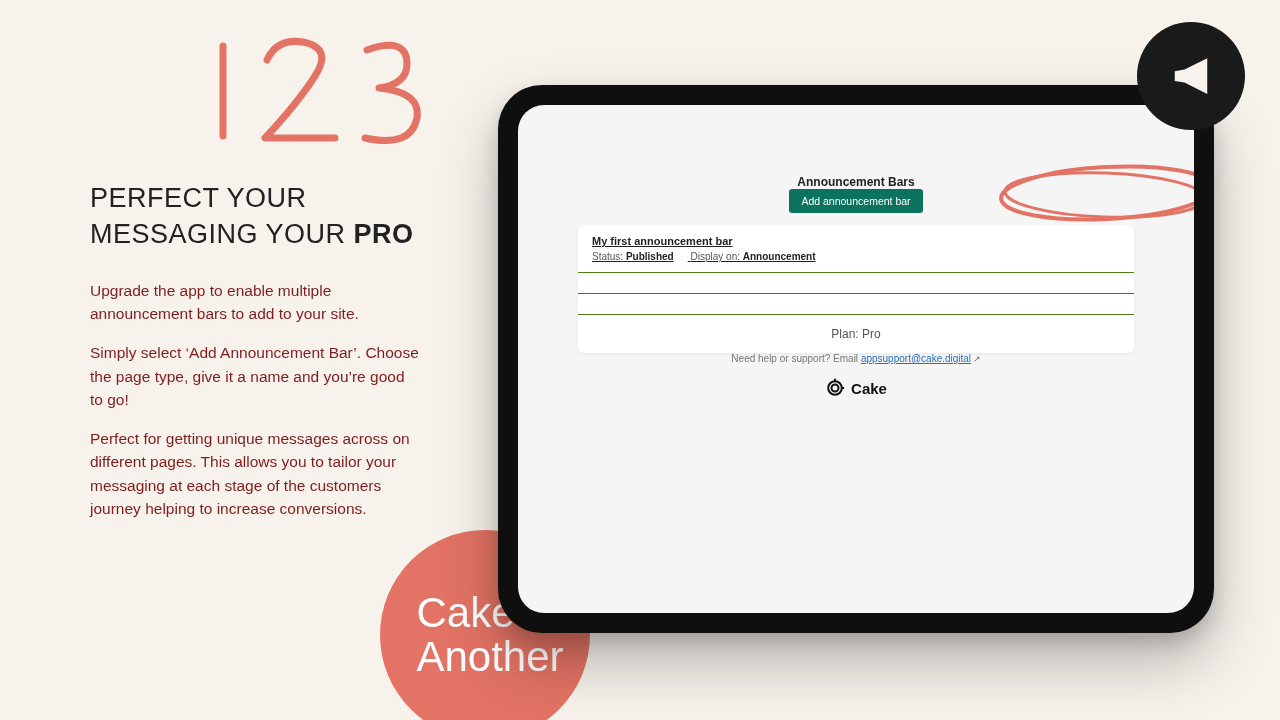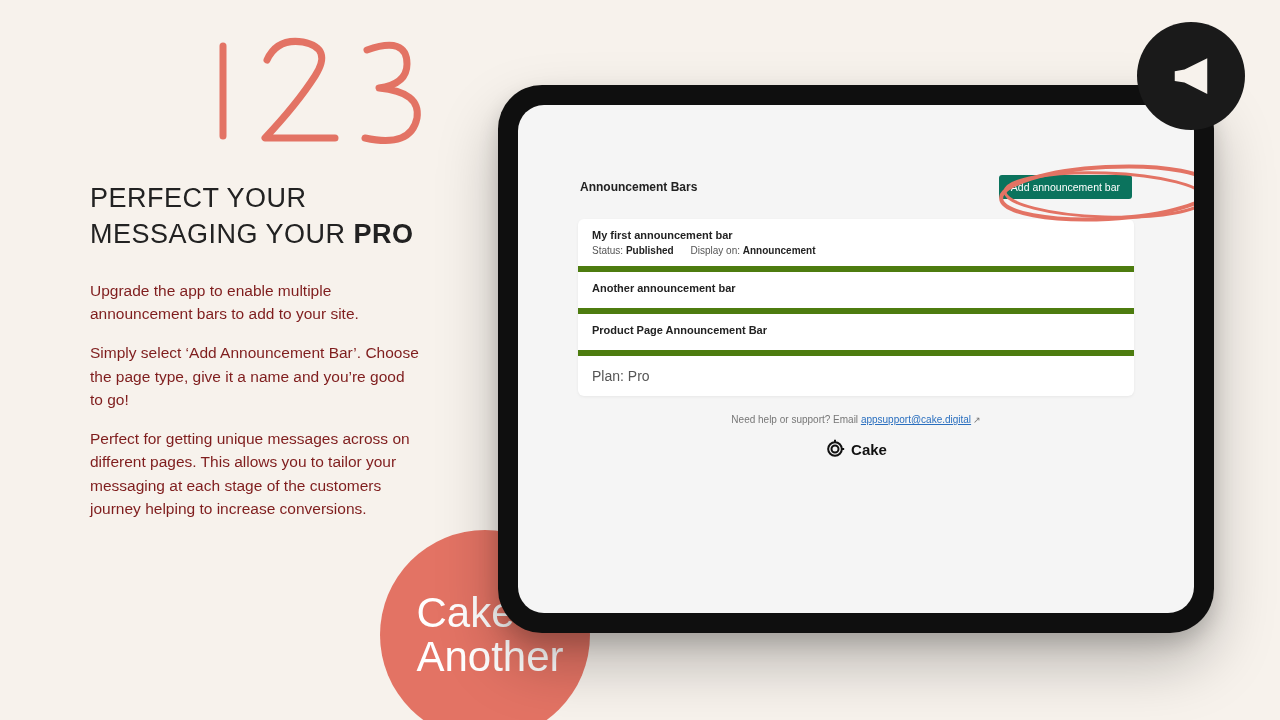--- a/index.html
+++ b/index.html
@@ -100,56 +100,57 @@
     flex-direction: column;
     padding: 70px 60px 20px 60px;
     font-size: 11px;
     color: #222;
   }
 
   .screen .hdr-row {
     display: flex;
     justify-content: space-between;
     align-items: center;
-    margin-bottom: 20px;
+    margin-bottom: 12px;
     padding: 0 2px;
+    flex-direction: column;
   }
   .screen .hdr-row .title { font-weight: 600; font-size: 12px; }
   .screen .add-btn {
     background: #0b735d;
     color: #fff;
     border: none;
     padding: 6px 12px;
     border-radius: 3px;
     font-size: 10.5px;
     cursor: pointer;
   }
 
   .card {
     background: #fff;
     border-radius: 6px;
     box-shadow: 0 1px 3px rgba(0,0,0,0.06);
     overflow: hidden;
   }
   .row {
     padding: 10px 14px;
-    border-bottom: 6px solid #4d7c0f;
+    border-bottom: 1px solid #4d7c0f;
+    text-decoration: underline;
   }
   .row:last-child { border-bottom: none; }
   .row .name { font-weight: 600; font-size: 11px; margin-bottom: 4px; }
   .row .meta { font-size: 10px; color: #555; }
   .row .meta .lbl { }
   .row .meta .val { font-weight: 600; color: #222; margin-right: 14px; }
-  .plan-row { padding: 12px 14px; font-size: 14px; color: #555; }
+  .plan-row { padding: 12px 14px; font-size: 12px; color: #555; text-align: center; }
 
   .support {
     text-align: center;
     font-size: 10px;
     color: #777;
-    margin-top: 18px;
   }
   .support a { color: #2a6fbf; text-decoration: underline; }
   .ext-icon { font-size: 9px; margin-left: 2px; }
 
   .cake-logo {
     margin-top: 14px;
     display: flex;
     align-items: center;
     justify-content: center;
     gap: 6px;
@@ -221,24 +222,22 @@
       <div class="row">
         <div class="name">My first announcement bar</div>
         <div class="meta">
           <span class="lbl">Status:</span>
           <span class="val">Published</span>
           <span class="lbl">Display on:</span>
           <span class="val">Announcement</span>
         </div>
       </div>
       <div class="row">
-        <div class="name">Another announcement bar</div>
       </div>
       <div class="row">
-        <div class="name">Product Page Announcement Bar</div>
       </div>
       <div class="plan-row">
         <span>Plan:</span>
         <span>Pro</span>
       </div>
     </div>
 
     <div class="support">
       <span>Need help or support? Email </span><a href="#">appsupport@cake.digital</a><span class="ext-icon">↗</span>
     </div>

